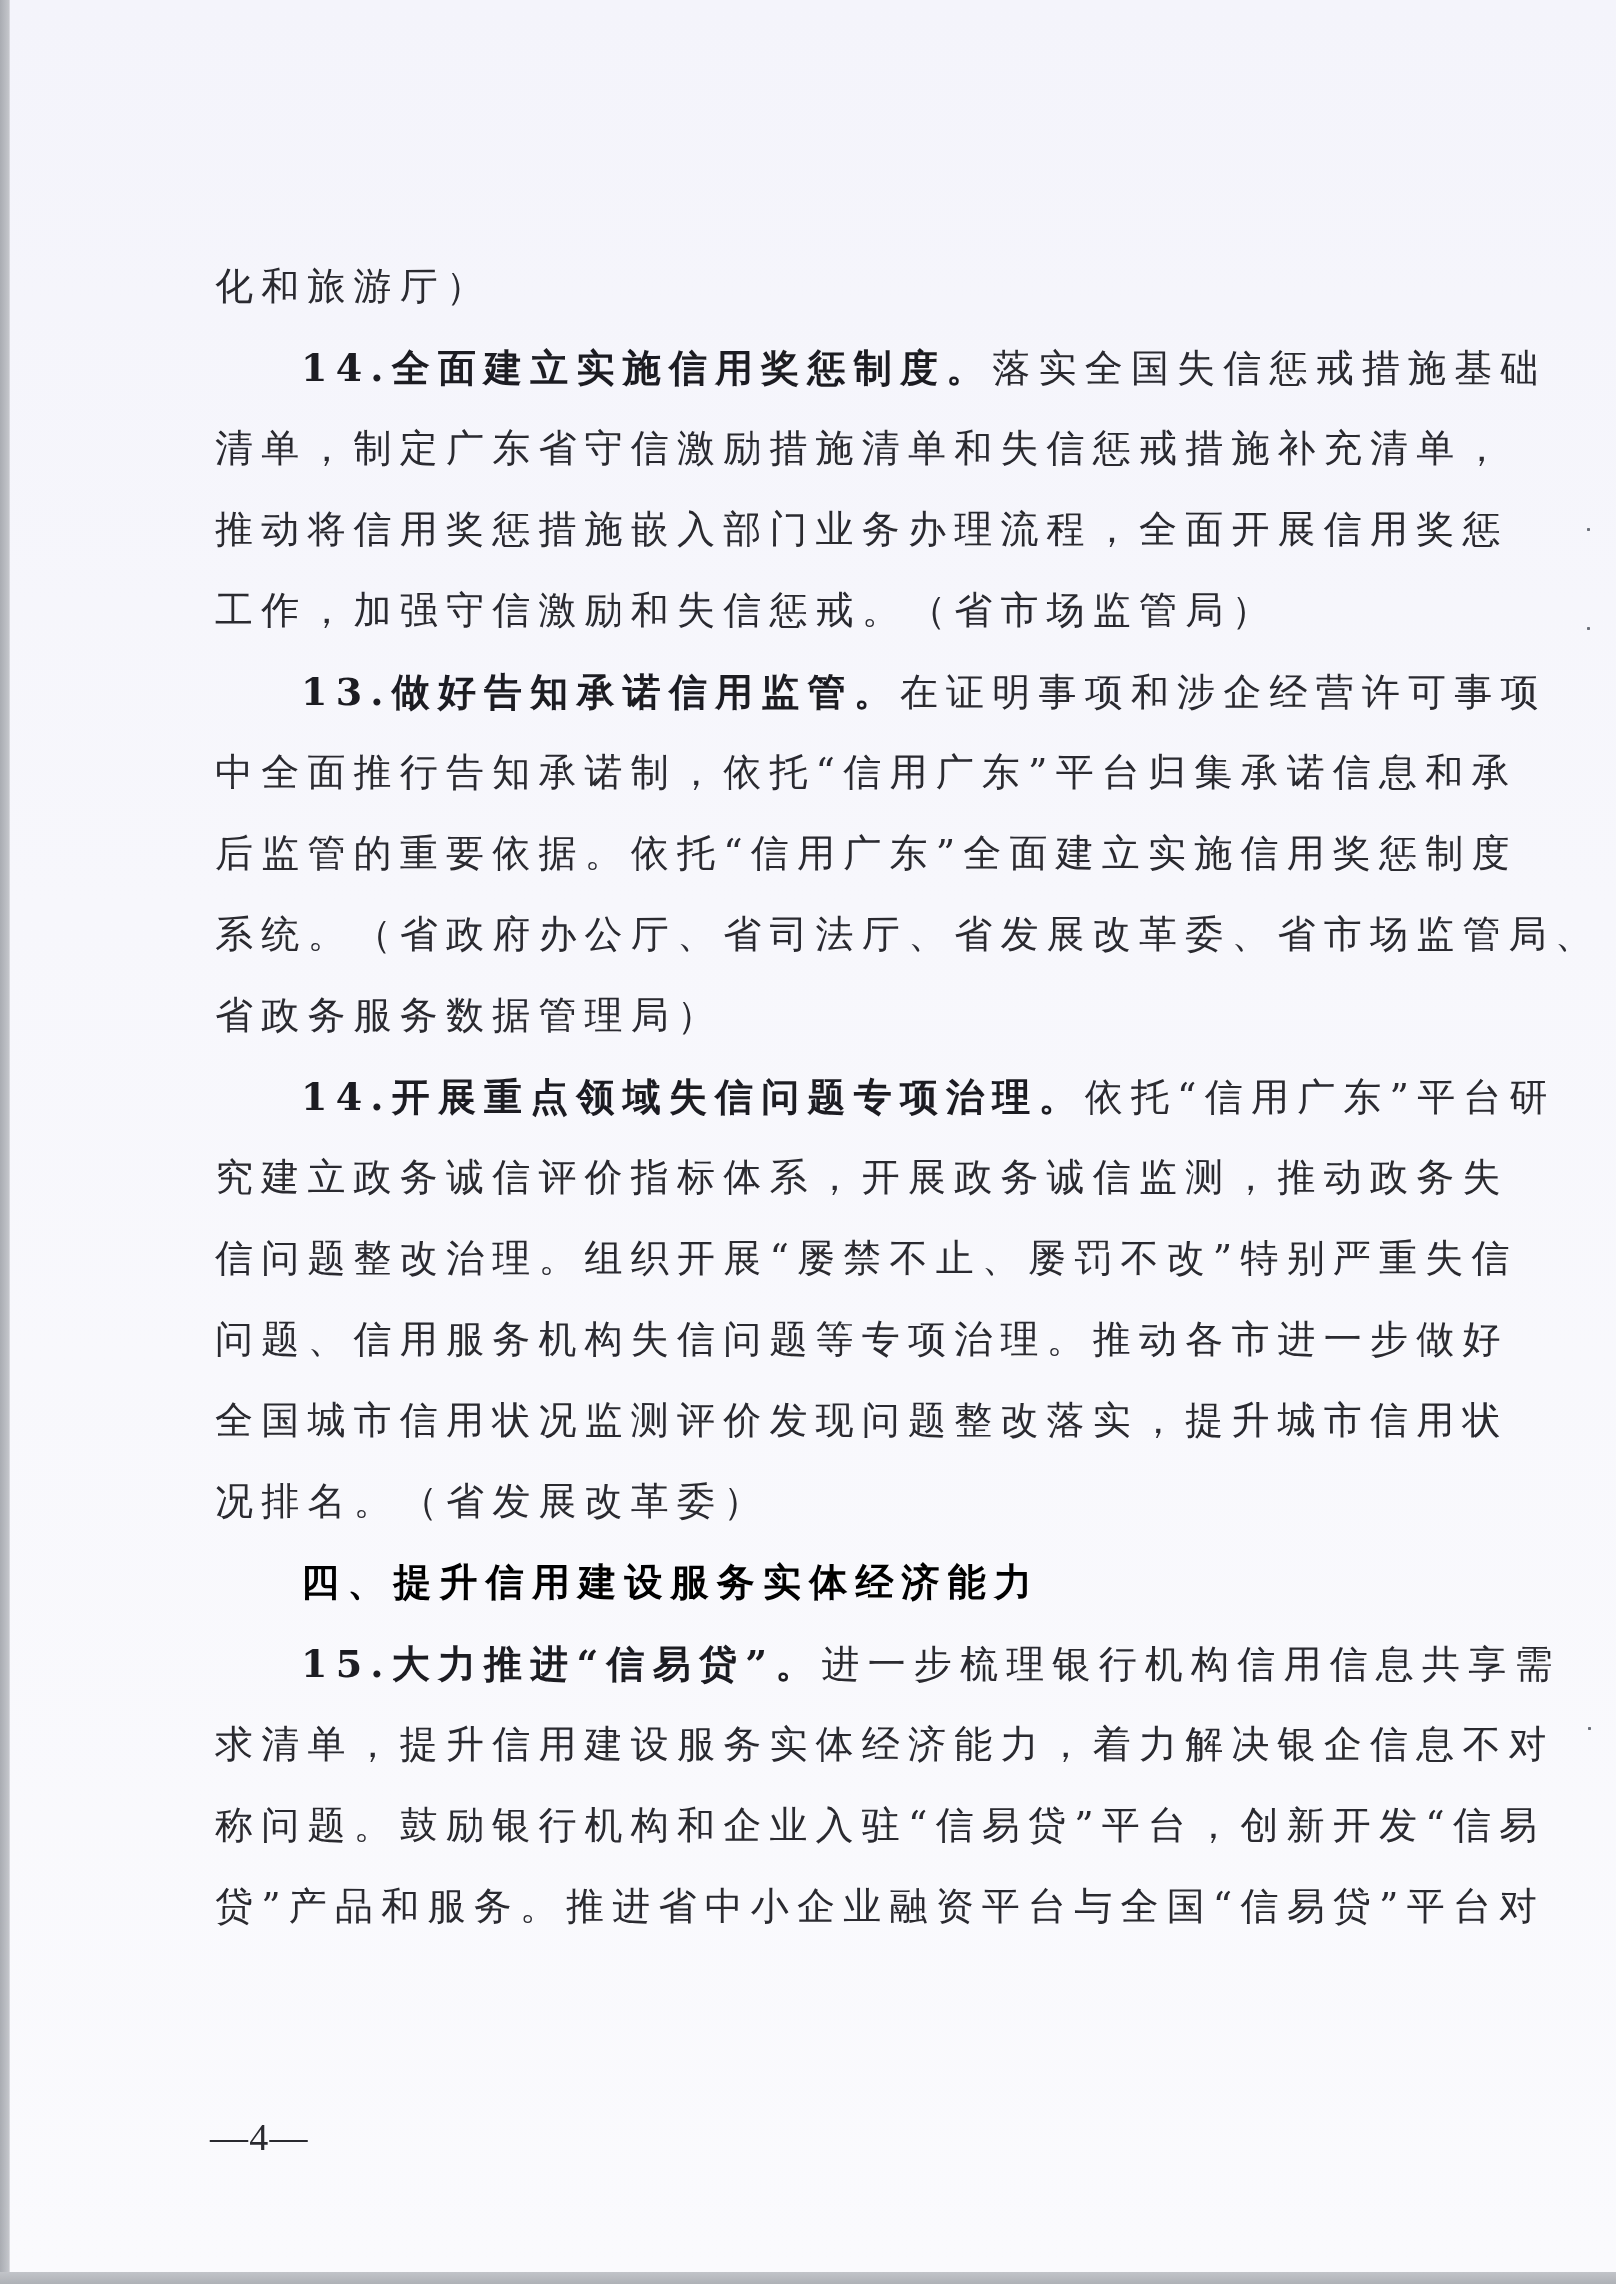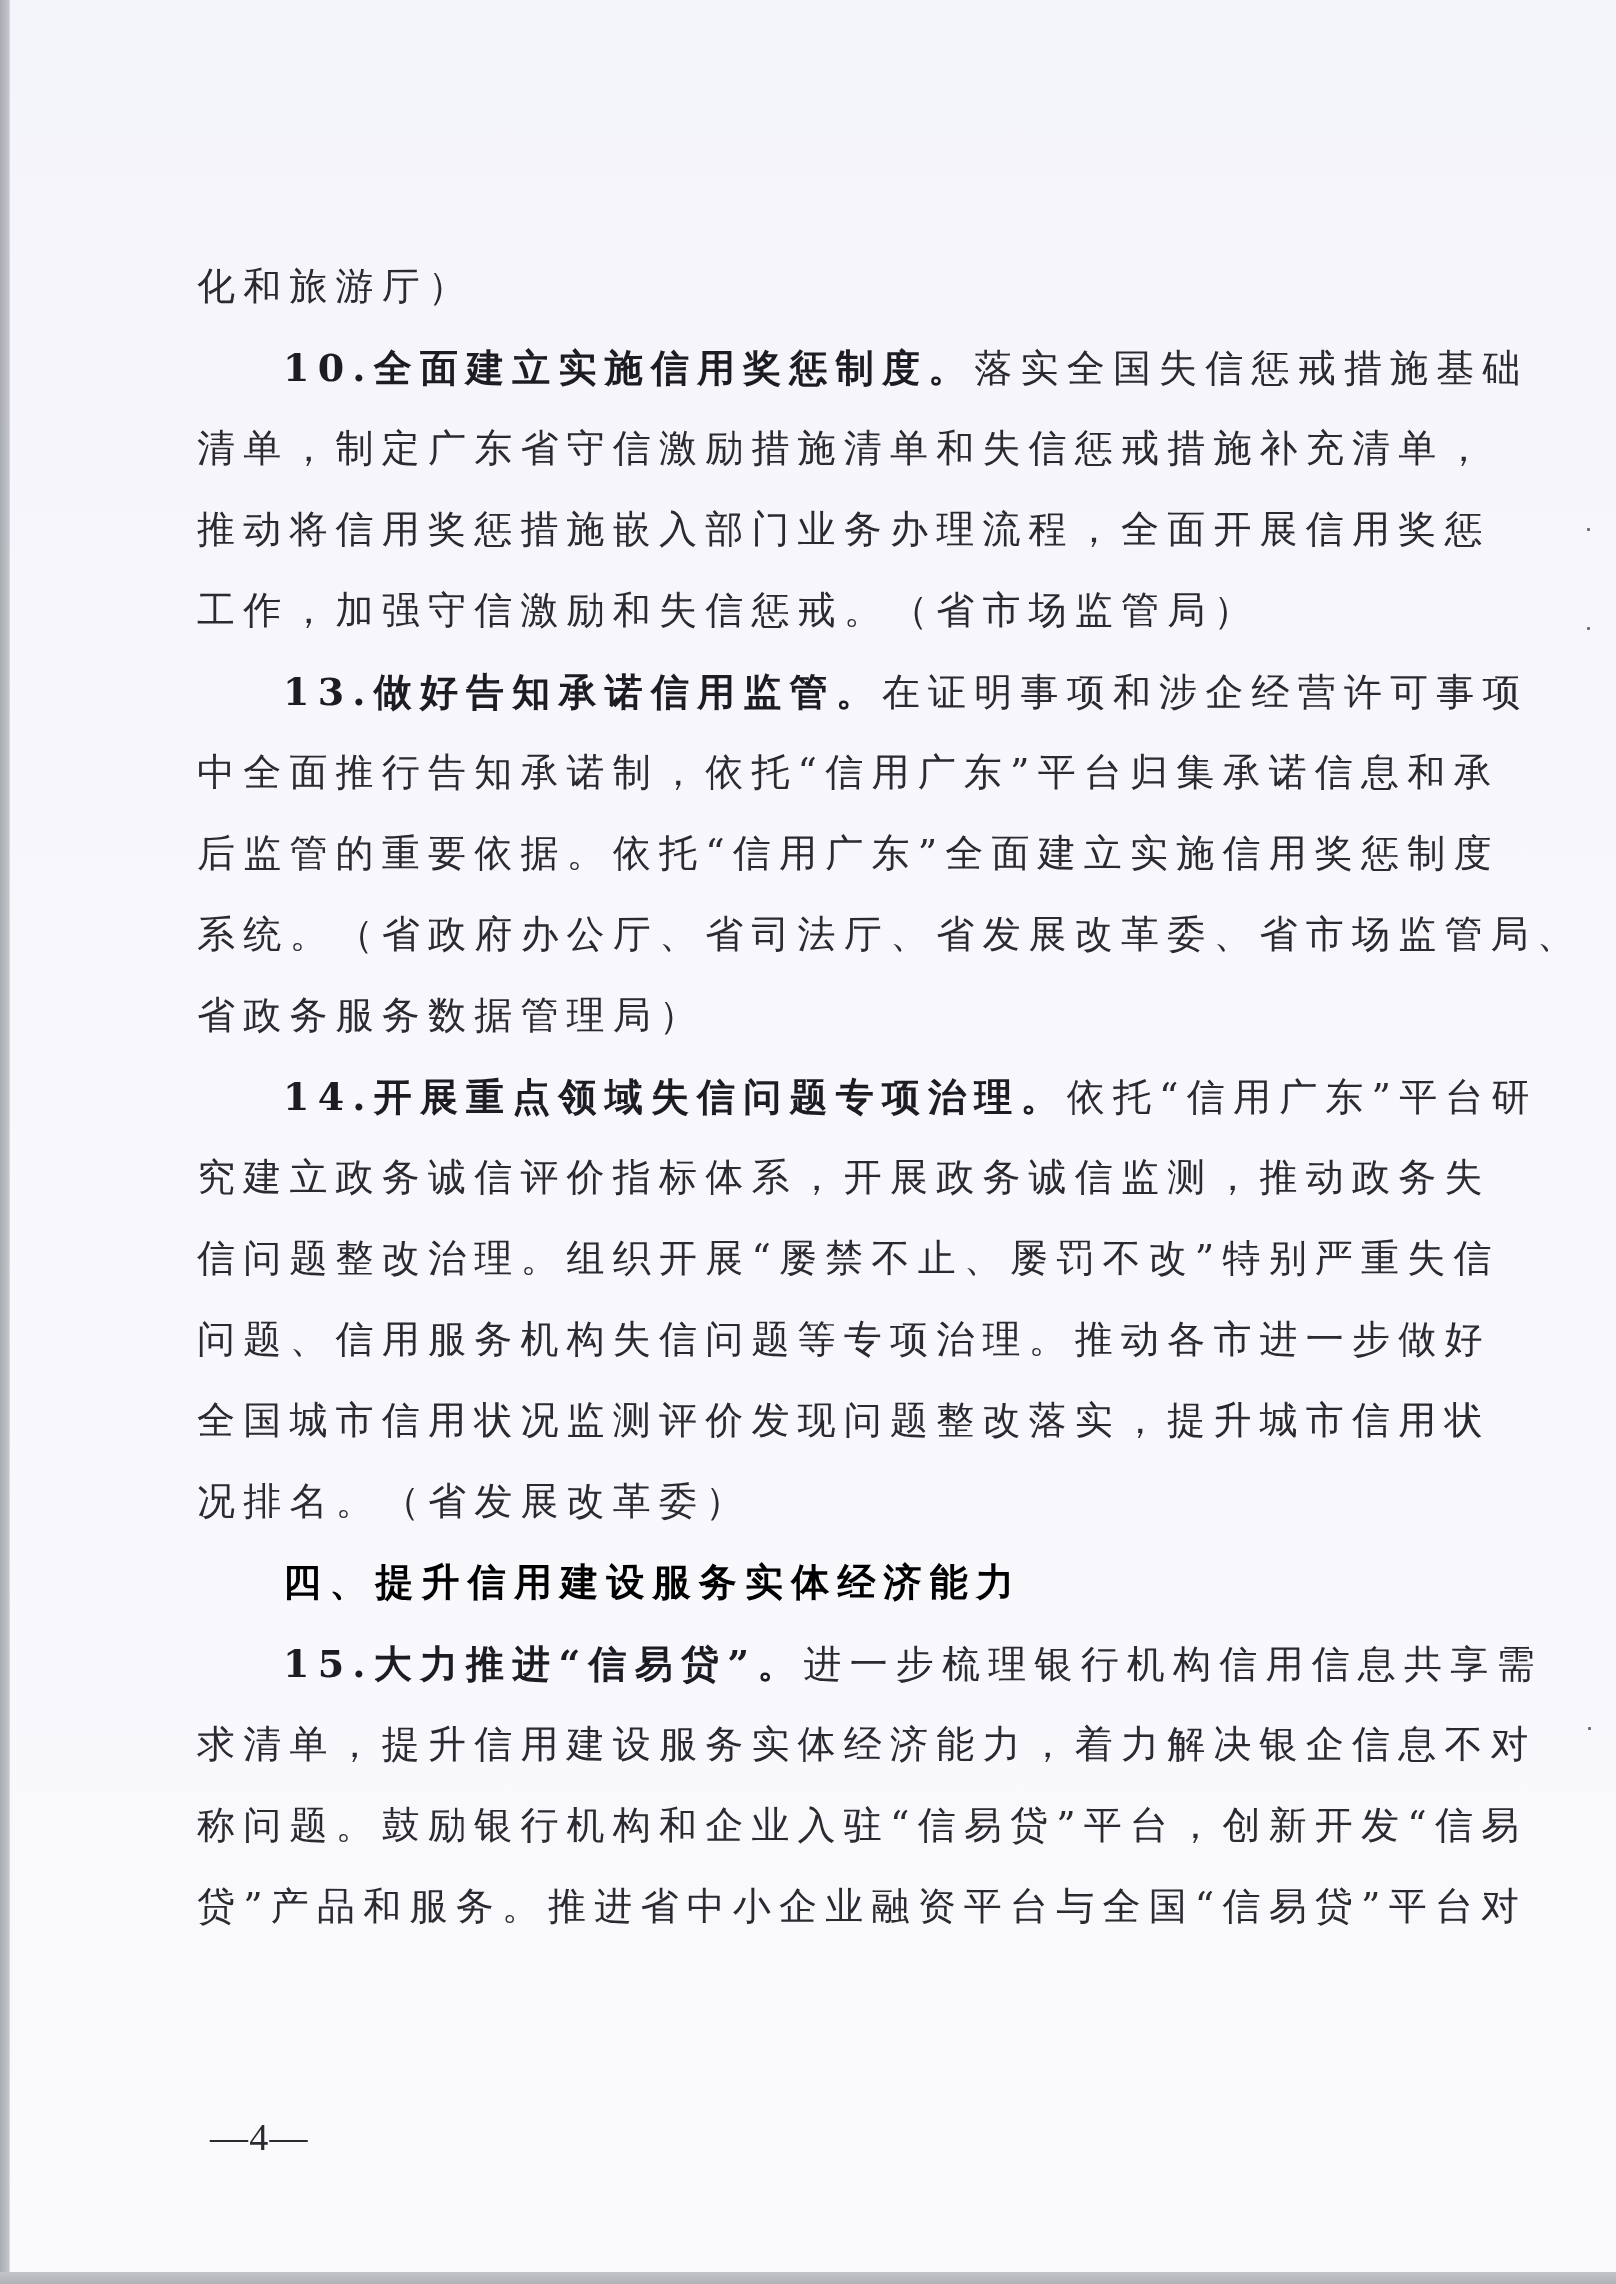--- a/index.html
+++ b/index.html
@@ -33,21 +33,21 @@
     .bottom-edge {
       position: absolute;
       left: 0;
       top: 2272px;
       width: 1617px;
       height: 11.7px;
       background: linear-gradient(180deg, #c2c4c9, #aeb1b6);
     }
     .text-block {
       position: absolute;
-      left: 197px;
+      left: 215px;
       top: 246px;
       width: 1232px;
       font-family: "DejaVu Serif", "Liberation Serif", serif;
       font-size: 38px;
       color: #2a2a30;
     }
     .line {
       height: 81px;
       line-height: 81px;
       white-space: nowrap;
@@ -94,21 +94,21 @@
 <div class="left-edge"></div>
 <div class="page">
   <div class="speck" style="left:1578px; top:528px;"></div>
   <div class="speck" style="left:1578px; top:627px;"></div>
   <div class="speck" style="left:1579px; top:1727px;"></div>
 </div>
 <div class="bottom-edge"></div>
 
 <div class="text-block" id="text-block">
     <div class="line last"><span>化和旅游厅）</span></div>
-    <div class="line indent"><span class="bold-lead">10.全面建立实施信用奖惩制度。</span><span>落实全国失信惩戒措施基础</span></div>
+    <div class="line indent"><span class="bold-lead">14.全面建立实施信用奖惩制度。</span><span>落实全国失信惩戒措施基础</span></div>
     <div class="line"><span>清单，制定广东省守信激励措施清单和失信惩戒措施补充清单，</span></div>
     <div class="line"><span>推动将信用奖惩措施嵌入部门业务办理流程，全面开展信用奖惩</span></div>
     <div class="line last"><span>工作，加强守信激励和失信惩戒。（省市场监管局）</span></div>
     <div class="line indent"><span class="bold-lead">13.做好告知承诺信用监管。</span><span>在证明事项和涉企经营许可事项</span></div>
     <div class="line"><span>中全面推行告知承诺制，依托“信用广东”平台归集承诺信息和承</span></div>
     <div class="line"><span>后监管的重要依据。依托“信用广东”全面建立实施信用奖惩制度</span></div>
     <div class="line"><span>系统。（省政府办公厅、省司法厅、省发展改革委、省市场监管局、</span></div>
     <div class="line last"><span>省政务服务数据管理局）</span></div>
     <div class="line indent"><span class="bold-lead">14.开展重点领域失信问题专项治理。</span><span>依托“信用广东”平台研</span></div>
     <div class="line"><span>究建立政务诚信评价指标体系，开展政务诚信监测，推动政务失</span></div>

